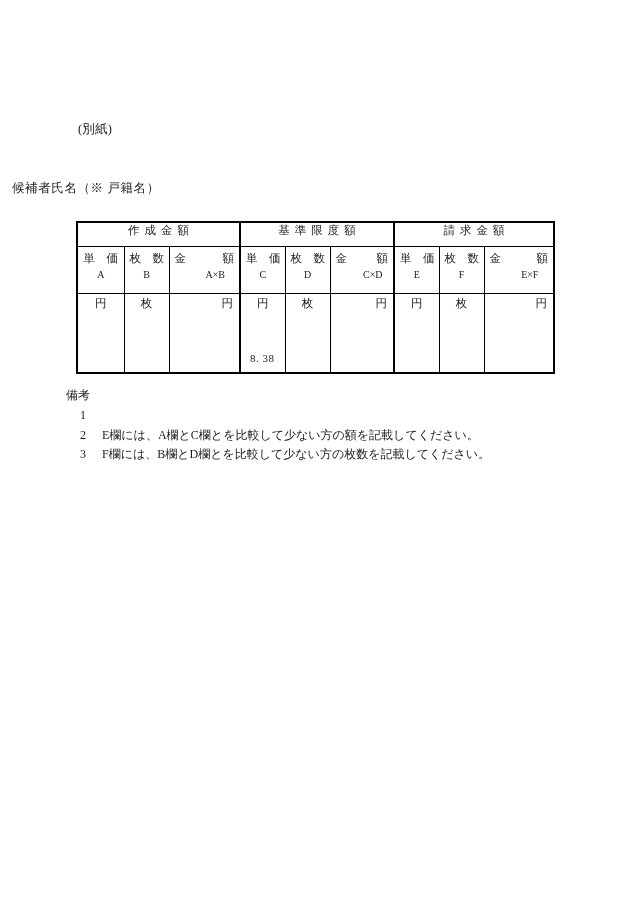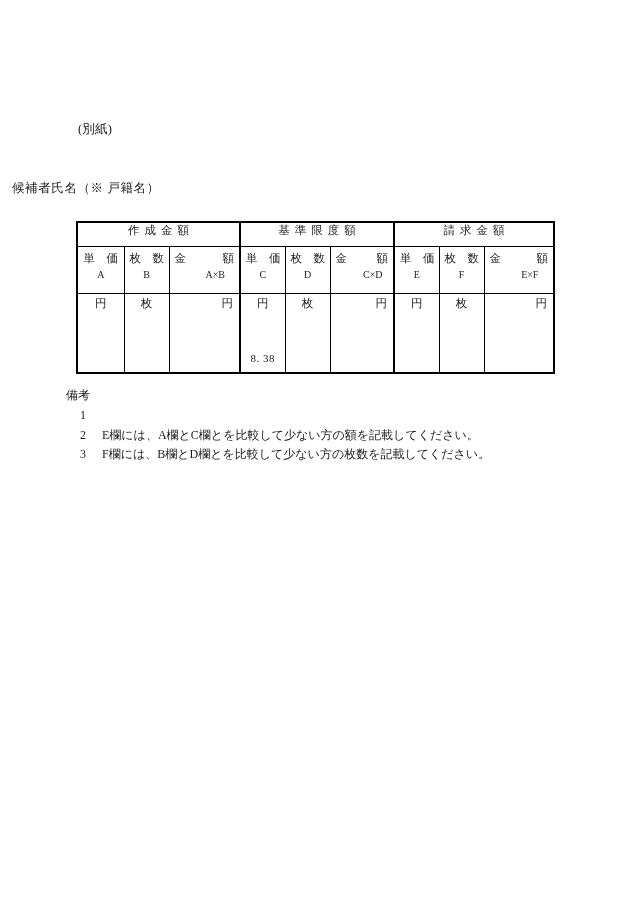--- a/index.html
+++ b/index.html
@@ -125,23 +125,23 @@
     right: 6px;
     font-size: 11.5px;
   }
   .data-cell .unit.mid {
     right: 50%;
     transform: translateX(50%);
   }
   .data-cell .value {
     position: absolute;
     bottom: 8px;
-    left: 0;
+    left: 9px;
     width: 100%;
-    text-align: center;
+    text-align: left;
     font-size: 11px;
     letter-spacing: 0.5px;
   }
 
   
   .notes {
     position: absolute;
     left: 66px;
     top: 386px;
     width: 500px;

